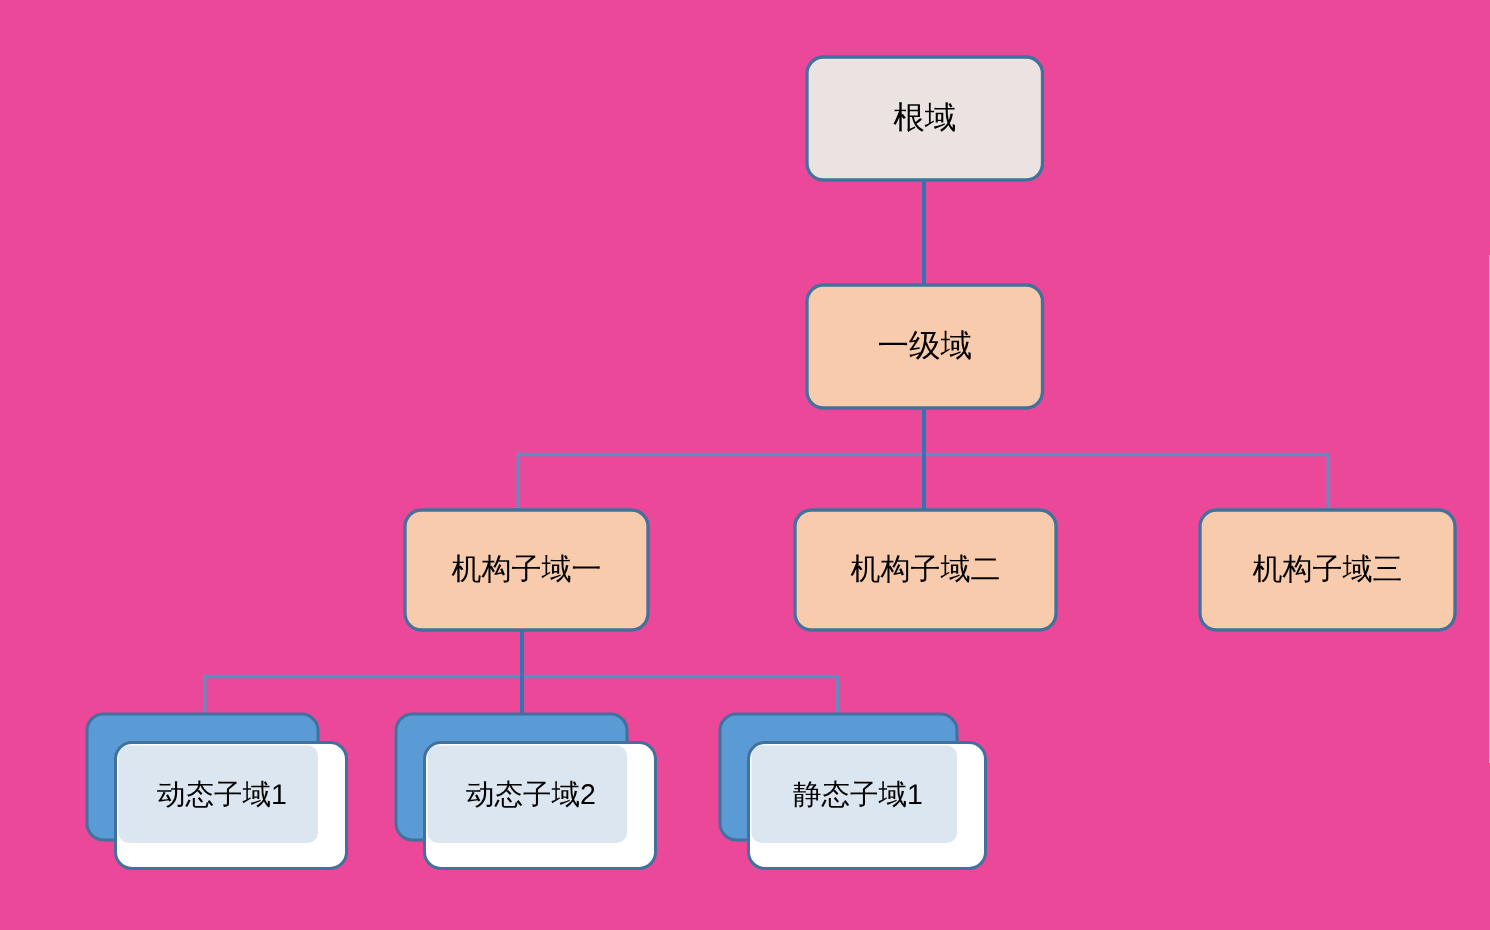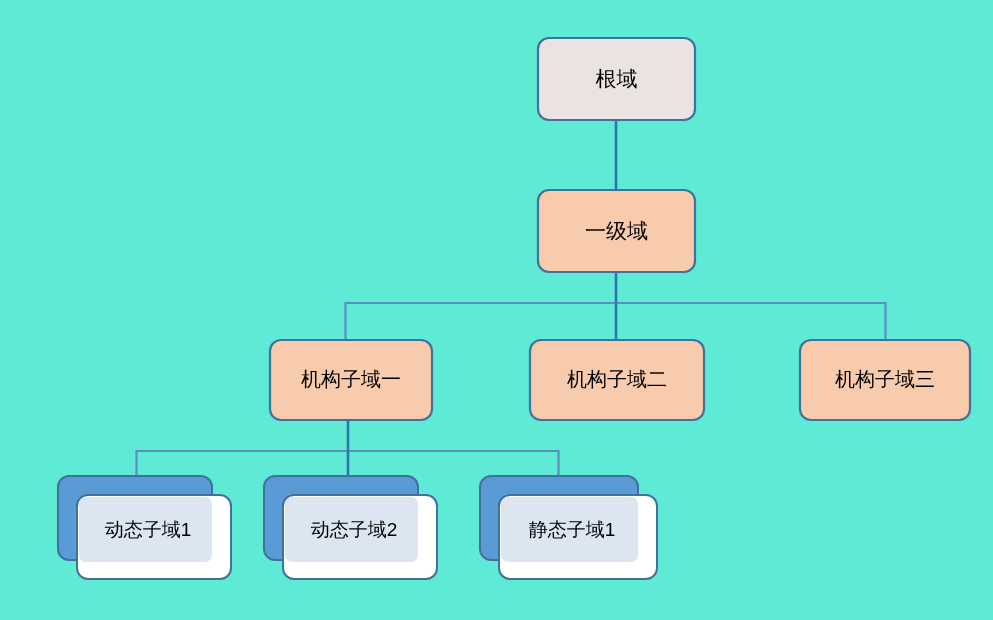--- a/index.html
+++ b/index.html
@@ -10,21 +10,21 @@
   body {
     width: 993px;
     height: 620px;
     font-family: "Liberation Sans", "DejaVu Sans", sans-serif;
     overflow: hidden;
   }
   #diagram-root {
     position: relative;
     width: 993px;
     height: 620px;
-    background: #5eead4;
+    background: #ec4899;
   }
   svg.diagram-canvas {
     position: absolute;
     left: 0;
     top: 0;
     width: 993px;
     height: 620px;
     display: block;
   }
   .node-label {

